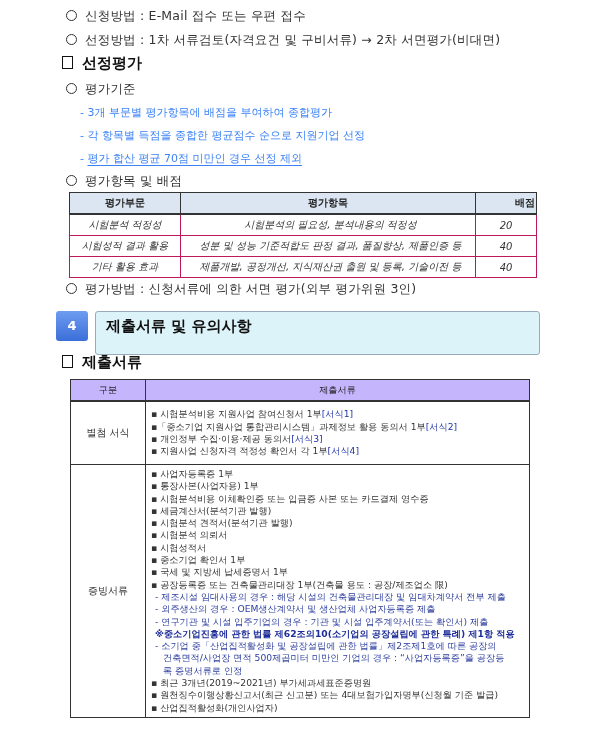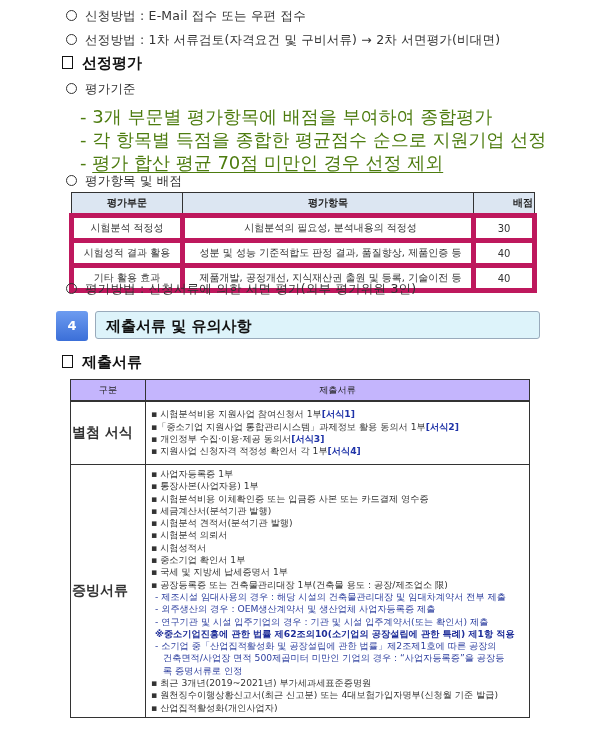--- a/index.html
+++ b/index.html
@@ -1,45 +1,45 @@
 <!DOCTYPE html>
 <html><head>
 <meta charset="utf-8">
 <style>
   html, body { margin:0; padding:0; background:#ffffff; }
   body { width:600px; height:741px; overflow:hidden; position:relative;
          font-family:"DejaVu Sans", sans-serif; color:#222; }
   .line { position:absolute; left:66px; font-size:12.5px; white-space:nowrap; color:#333; letter-spacing:0.2px; }
   .bullet-o { display:inline-block; width:9px; height:9px; border:1.3px solid #333; border-radius:50%; margin-right:8px; vertical-align:-1px; }
-  .dash-line { position:absolute; left:80px; font-size:18px; white-space:nowrap; color:#4d7c0f; }
+  .dash-line { position:absolute; left:80px; font-size:11px; white-space:nowrap; color:#3b82f6; }
   .sq { display:inline-block; width:9px; height:11px; border:1.6px solid #111; margin-right:9px; vertical-align:-1px; }
   .sec-title { position:absolute; left:62px; font-size:15px; font-weight:bold; color:#111; white-space:nowrap; }
   .underline { text-decoration:underline; text-underline-offset:3px; }
   table { border-collapse:collapse; position:absolute; }
   .eval-table { left:69px; top:192px; width:468px; font-size:10px; }
   .eval-table th { background:#dce6f2; font-weight:bold; height:18px; border:1px solid #333; border-bottom:2px solid #333; color:#222; }
-  .eval-table td { border:5px solid #be185d; height:18px; color:#333; }
+  .eval-table td { border:1px solid #be185d; height:18px; color:#333;font-style:italic; }
   .c { text-align:center; }
   .l { text-align:center; padding-left:6px; }
   .banner { position:absolute; left:56px; top:311px; width:484px; height:30px; }
   .banner-num { position:absolute; left:0; top:0; width:32px; height:30px; border-radius:3px;
                 background:linear-gradient(180deg,#6d9cf0 0%,#3b6fd8 100%); color:#fff; font-weight:bold;
                 font-size:13px; text-align:center; line-height:30px; }
-  .banner-title { position:absolute; left:39px; top:0; width:443px; height:28px; border:1px solid #9ab; border-radius:3px;
+  .banner-title { position:absolute; left:39px; top:0; width:443px; height:44px; border:1px solid #9ab; border-radius:3px;
                   background:#ddf3fa; font-size:15px; font-weight:bold; line-height:28px; padding-left:10px; color:#111; box-sizing:border-box; width:445px; }
   .doc-table { left:70px; top:379px; width:460px; font-size:9.2px; }
   .doc-table th { background:#c4b5fd; border:1px solid #333; border-bottom:2px solid #333; height:18px; font-weight:normal; color:#222; }
   .doc-table td { border:1px solid #333; vertical-align:middle; color:#333; }
-  .cat { font-weight:bold; width:72px; font-size:14px; }
+  .cat { text-align:center; font-weight:normal; width:72px; font-size:10px; }
   .items { padding:3px 4px 3px 5px; }
   .it { line-height:12.3px; white-space:nowrap; }
   .sub { line-height:12.3px; white-space:nowrap; color:#2c3e9e; padding-left:4px; }
   .sub2 { line-height:12.3px; white-space:nowrap; color:#2c3e9e; padding-left:12px; }
   .note { line-height:12.3px; white-space:nowrap; color:#1f2e99; font-weight:bold; padding-left:4px; }
-  .ref { color:#1f33a8; font-weight:bold; }
+  .ref { color:#1f33a8; font-weight:normal; }
 </style>
 </head>
 <body>
 
 <div class="line" style="top:8px;"><span class="bullet-o"></span><span>신청방법 : E-Mail 접수 또는 우편 접수</span></div>
 <div class="line" style="top:32px;"><span class="bullet-o"></span><span>선정방법 : 1차 서류검토(자격요건 및 구비서류) → 2차 서면평가(비대면)</span></div>
 
 <div class="sec-title" style="top:54px;"><span class="sq"></span><span>선정평가</span></div>
 
 <div class="line" style="top:81px;"><span class="bullet-o"></span><span>평가기준</span></div>
@@ -54,21 +54,21 @@
     <tr>
       <th style="width:108px;">평가부문</th>
       <th>평가항목</th>
       <th style="width:58px;text-align:right;">배점</th>
     </tr>
   </thead>
   <tbody>
     <tr>
       <td class="c">시험분석 적정성</td>
       <td class="l">시험분석의 필요성, 분석내용의 적정성</td>
-      <td class="c">30</td>
+      <td class="c">20</td>
     </tr>
     <tr>
       <td class="c">시험성적 결과 활용</td>
       <td class="l">성분 및 성능 기준적합도 판정 결과, 품질향상, 제품인증 등</td>
       <td class="c">40</td>
     </tr>
     <tr>
       <td class="c">기타 활용 효과</td>
       <td class="l">제품개발, 공정개선, 지식재산권 출원 및 등록, 기술이전 등</td>
       <td class="c">40</td>

